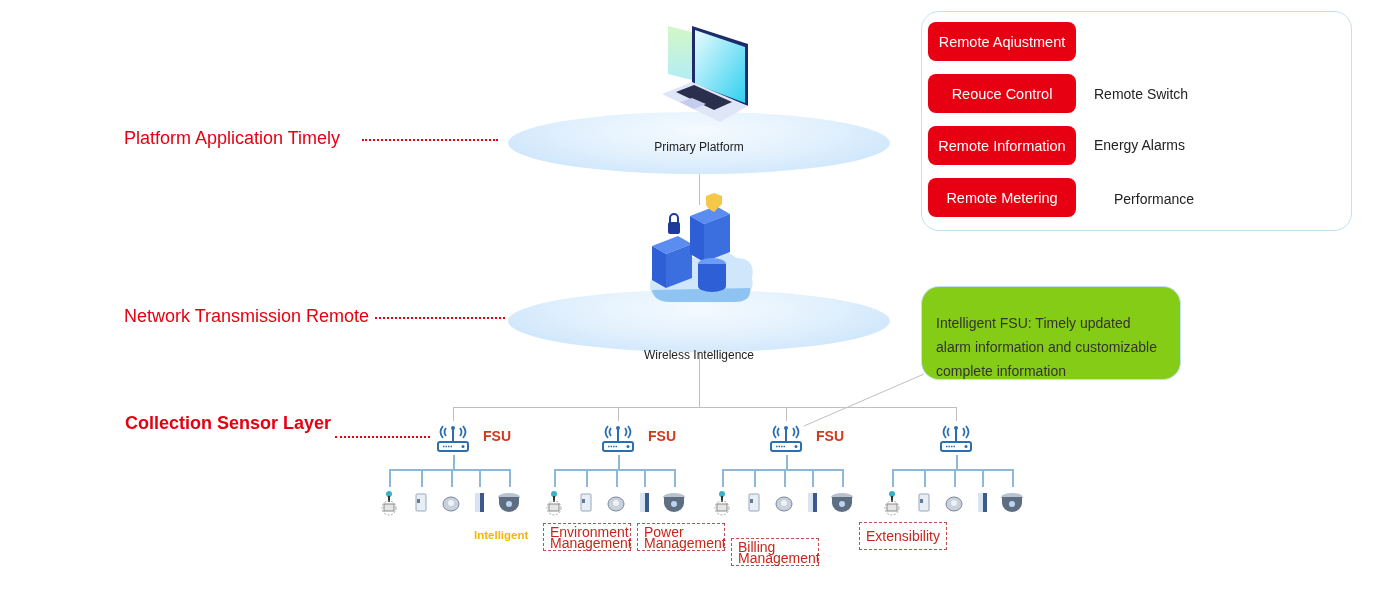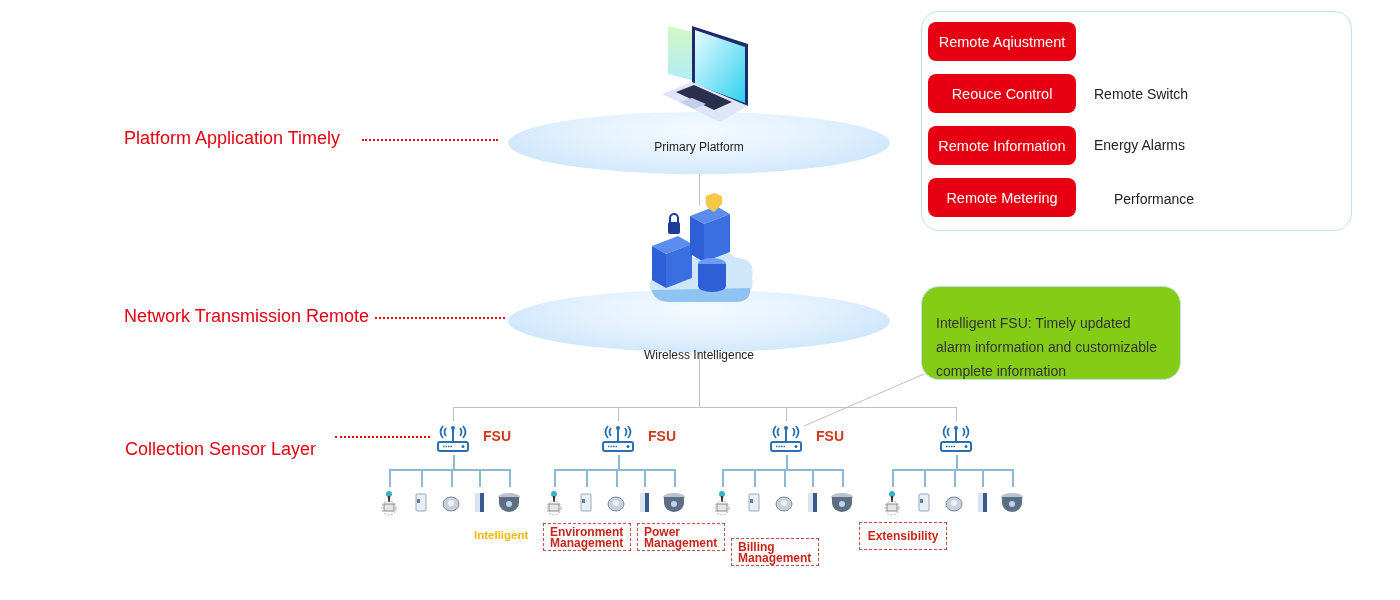--- a/index.html
+++ b/index.html
@@ -5,36 +5,36 @@
   html,body{margin:0;padding:0;background:#fff;}
   body{width:1400px;height:600px;position:relative;overflow:hidden;font-family:"Liberation Sans","DejaVu Sans",sans-serif;}
   .abs{position:absolute;}
   .layer-label{position:absolute;color:#e60012;font-size:18px;white-space:nowrap;}
   .dots{position:absolute;height:0;border-top:2px dotted #e60012;}
   .ellipse{position:absolute;border-radius:50%;background:radial-gradient(ellipse at 50% 30%,#f4faff 0%,#e3f1fd 45%,#c2e0fb 100%);}
   .ell-label{position:absolute;font-size:12px;color:#222;text-align:center;white-space:nowrap;}
   .line{position:absolute;background:#bfbfbf;}
   .bline{position:absolute;background:#8fb7d6;}
   .fsu-label{position:absolute;color:#d0391b;font-weight:bold;font-size:14px;}
-  .func-box{position:absolute;border:1.5px dashed #c0504d;color:#c8261d;font-weight:bold;font-size:12px;line-height:11px;padding:3px 6px;box-sizing:border-box;height:28px;}
+  .func-box{position:absolute;border:1.5px dashed #c0504d;color:#c8261d;font-weight:normal;font-size:14px;line-height:11px;padding:3px 6px;box-sizing:border-box;height:28px;}
   .monitor{position:absolute;color:#f5b800;font-weight:bold;font-size:11.5px;}
   .panel{position:absolute;border:1px solid #bfe0f5;border-radius:18px;background:#fff;}
   .red-btn{position:absolute;left:6px;width:148px;height:39px;background:#e60012;color:#fff;border-radius:8px;font-size:14.5px;display:flex;align-items:center;justify-content:center;white-space:nowrap;}
   .desc{position:absolute;left:172px;font-size:14px;color:#222;line-height:18px;}
   .callout{position:absolute;border:1px solid #bfe0f5;border-radius:18px;background:#84cc16;font-size:14px;color:#333;line-height:24px;padding:24px 14px;box-sizing:border-box;}
   svg{overflow:visible;}
 </style>
 </head>
 <body>
 
 <div class="layer-label" style="left:124px;top:128px;">Platform Application Timely</div>
 <div class="dots" style="left:362px;top:139px;width:136px;"></div>
 <div class="layer-label" style="left:124px;top:306px;">Network Transmission Remote</div>
 <div class="dots" style="left:375px;top:317px;width:130px;"></div>
-<div class="layer-label" style="left:125px;top:439px;">Collection Sensor Layer</div>
+<div class="layer-label" style="left:125px;top:413px;font-weight:bold;">Collection Sensor Layer</div>
 <div class="dots" style="left:335px;top:436px;width:95px;"></div>
 
 <div class="line" style="left:699px;top:170px;width:1px;height:35px;"></div>
 <div class="line" style="left:699px;top:348px;width:1px;height:60px;"></div>
 <div class="line" style="left:453px;top:407px;width:504px;height:1px;"></div>
 <div class="line" style="left:453px;top:407px;width:1px;height:14px;"></div>
 <div class="line" style="left:618px;top:407px;width:1px;height:14px;"></div>
 <div class="line" style="left:786px;top:407px;width:1px;height:14px;"></div>
 <div class="line" style="left:956px;top:407px;width:1px;height:14px;"></div>
 

